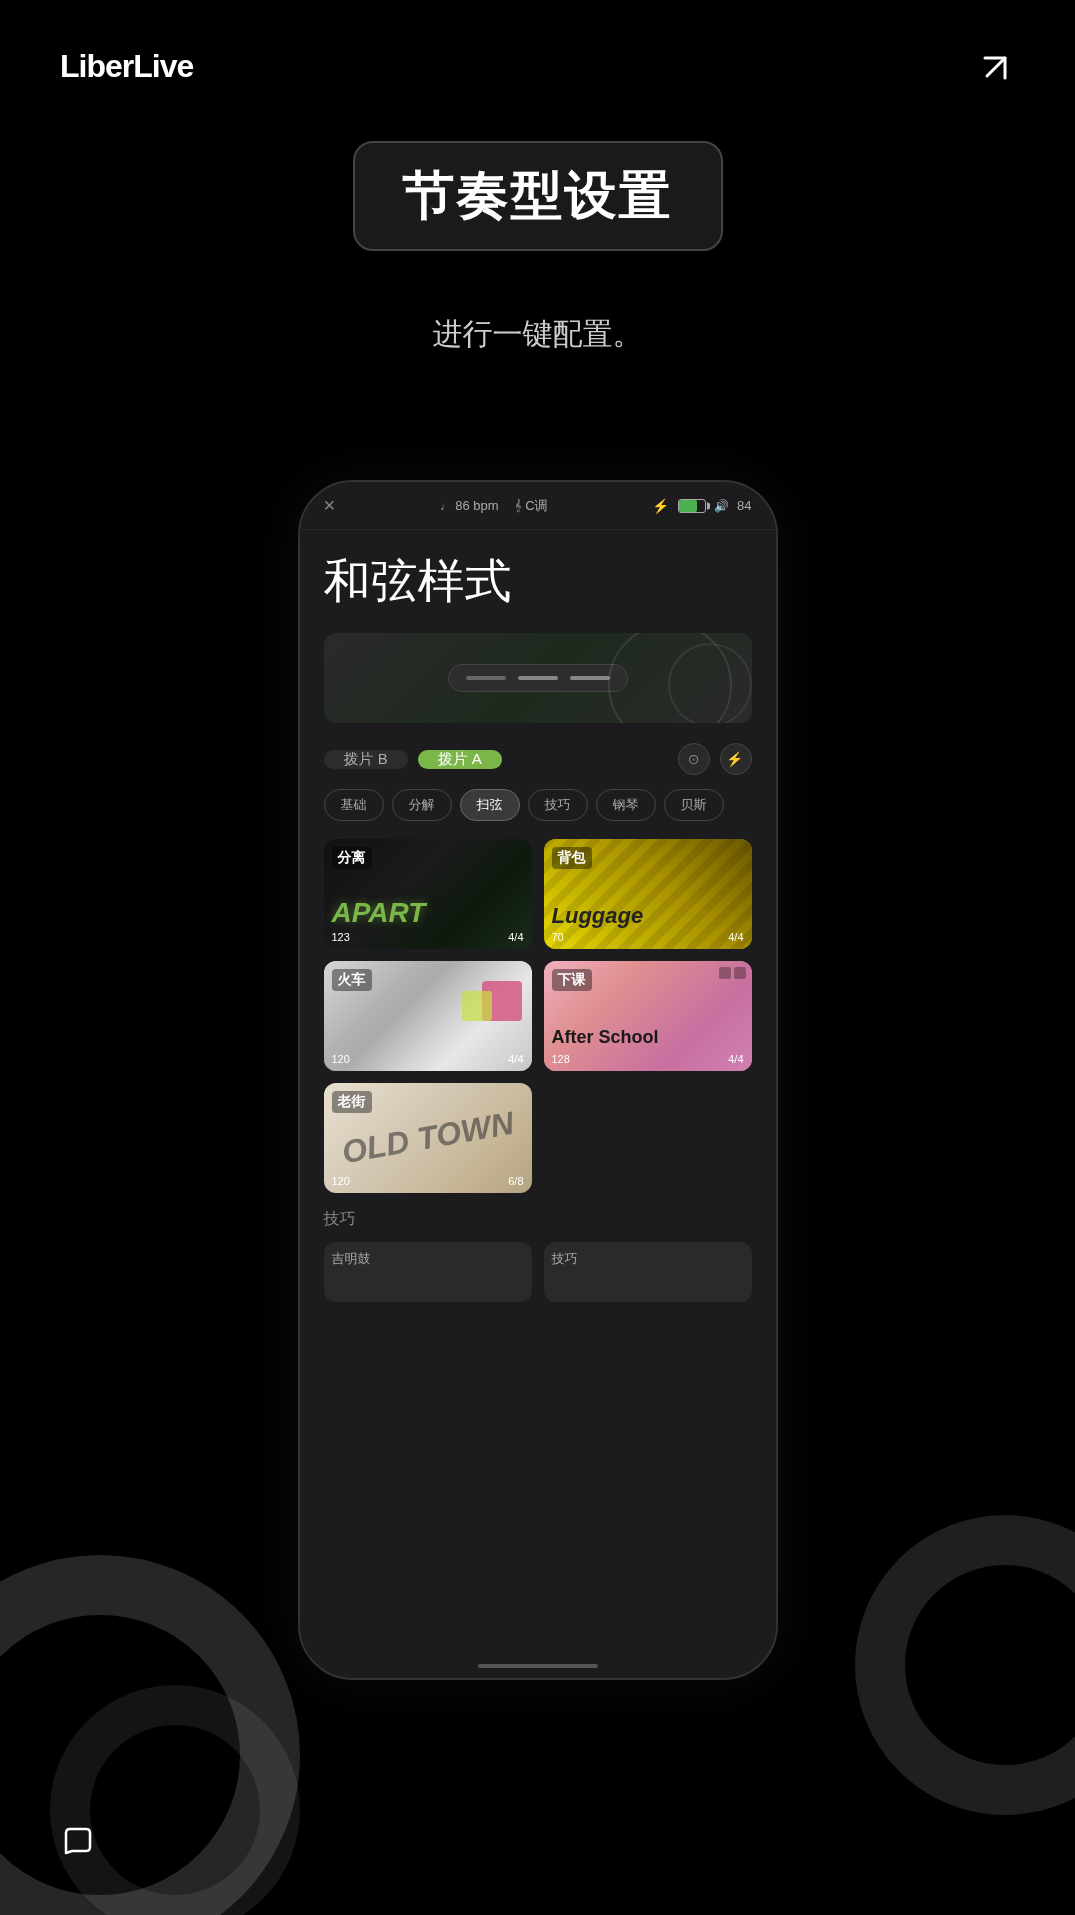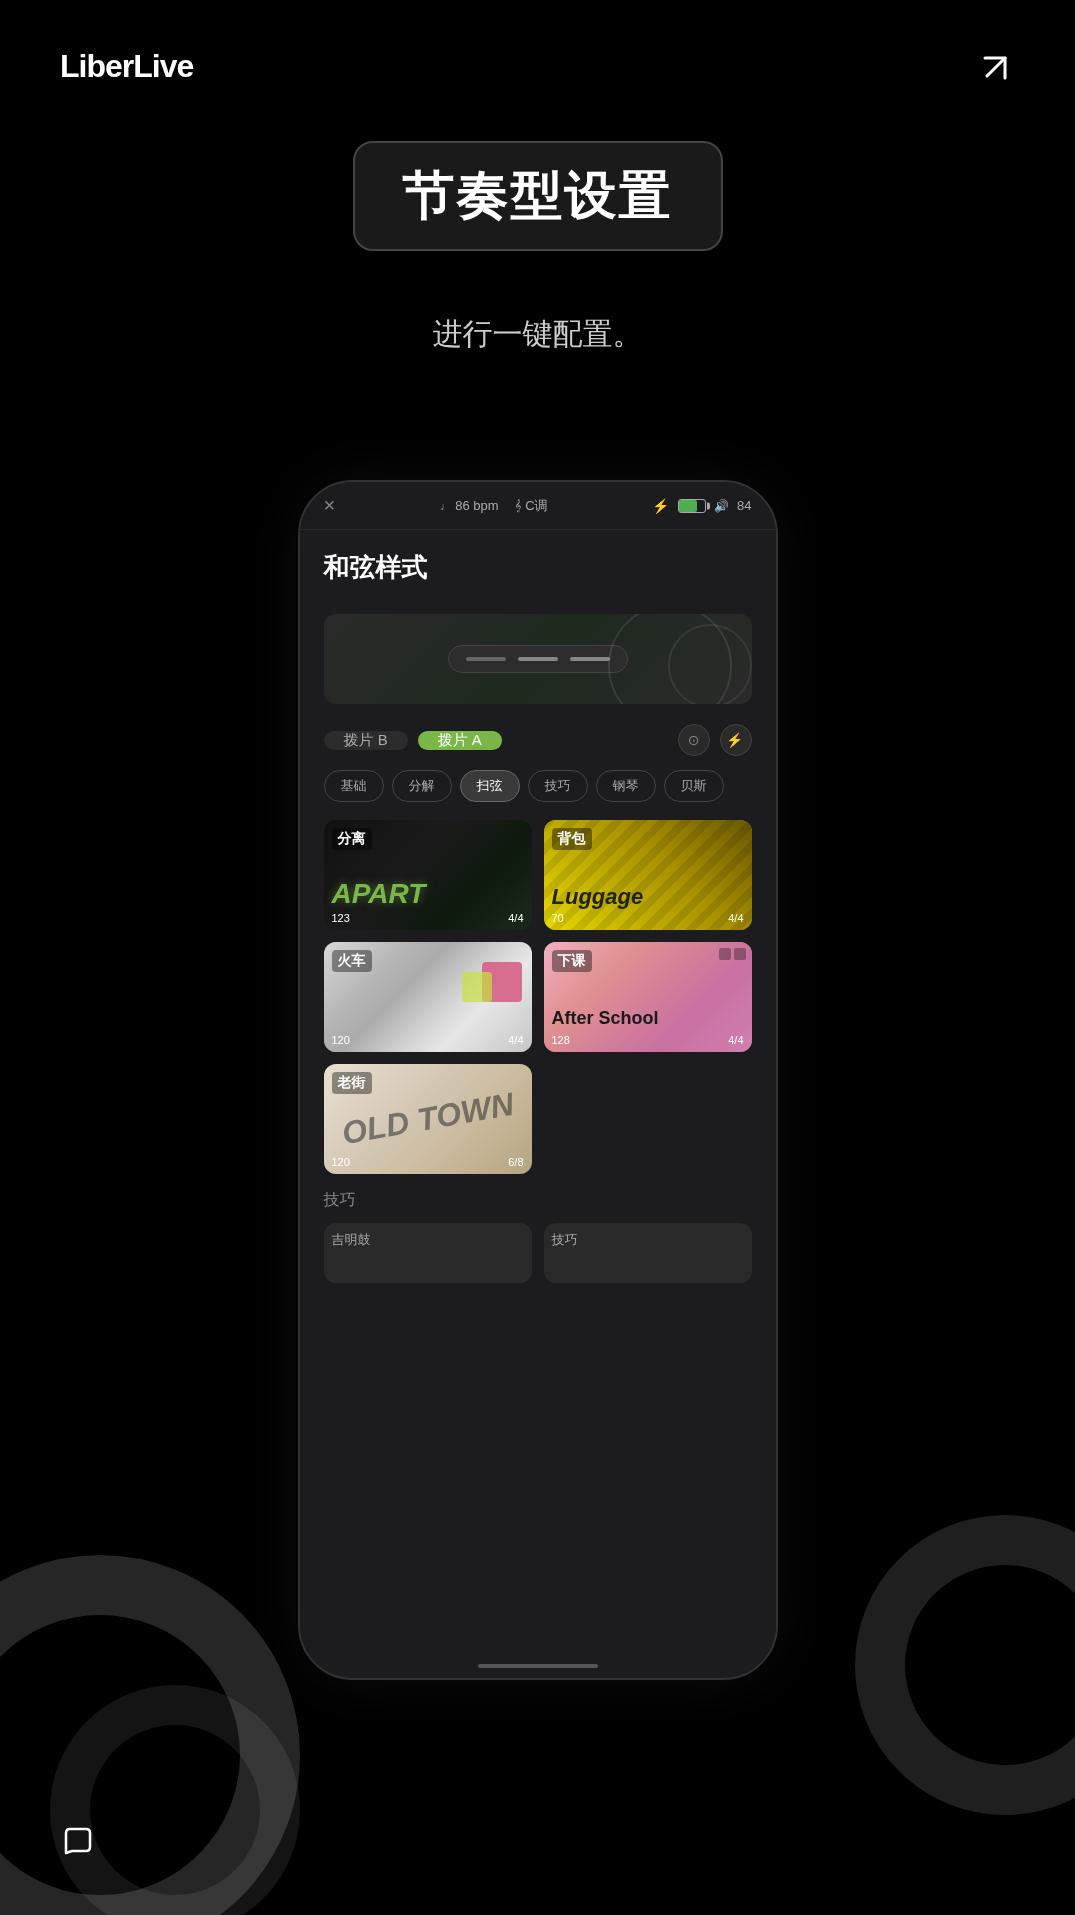--- a/index.html
+++ b/index.html
@@ -159,23 +159,23 @@
     .phone-content {
       padding: 20px 24px;
       overflow: hidden;
       height: calc(100% - 52px);
       background: #1c1c1e;
     }
 
     
     .chord-title {
       color: #fff;
-      font-size: 26px;
-      font-weight: 700;
-      margin-bottom: 29px;
+      font-size: 47px;
+      font-weight: 400;
+      margin-bottom: 20px;
     }
 
     
     .guitar-area {
       width: 100%;
       height: 90px;
       background: linear-gradient(135deg, #2a2a2a 0%, #1e2a1e 50%, #2a2a2a 100%);
       border-radius: 12px;
       display: flex;
       align-items: center;

